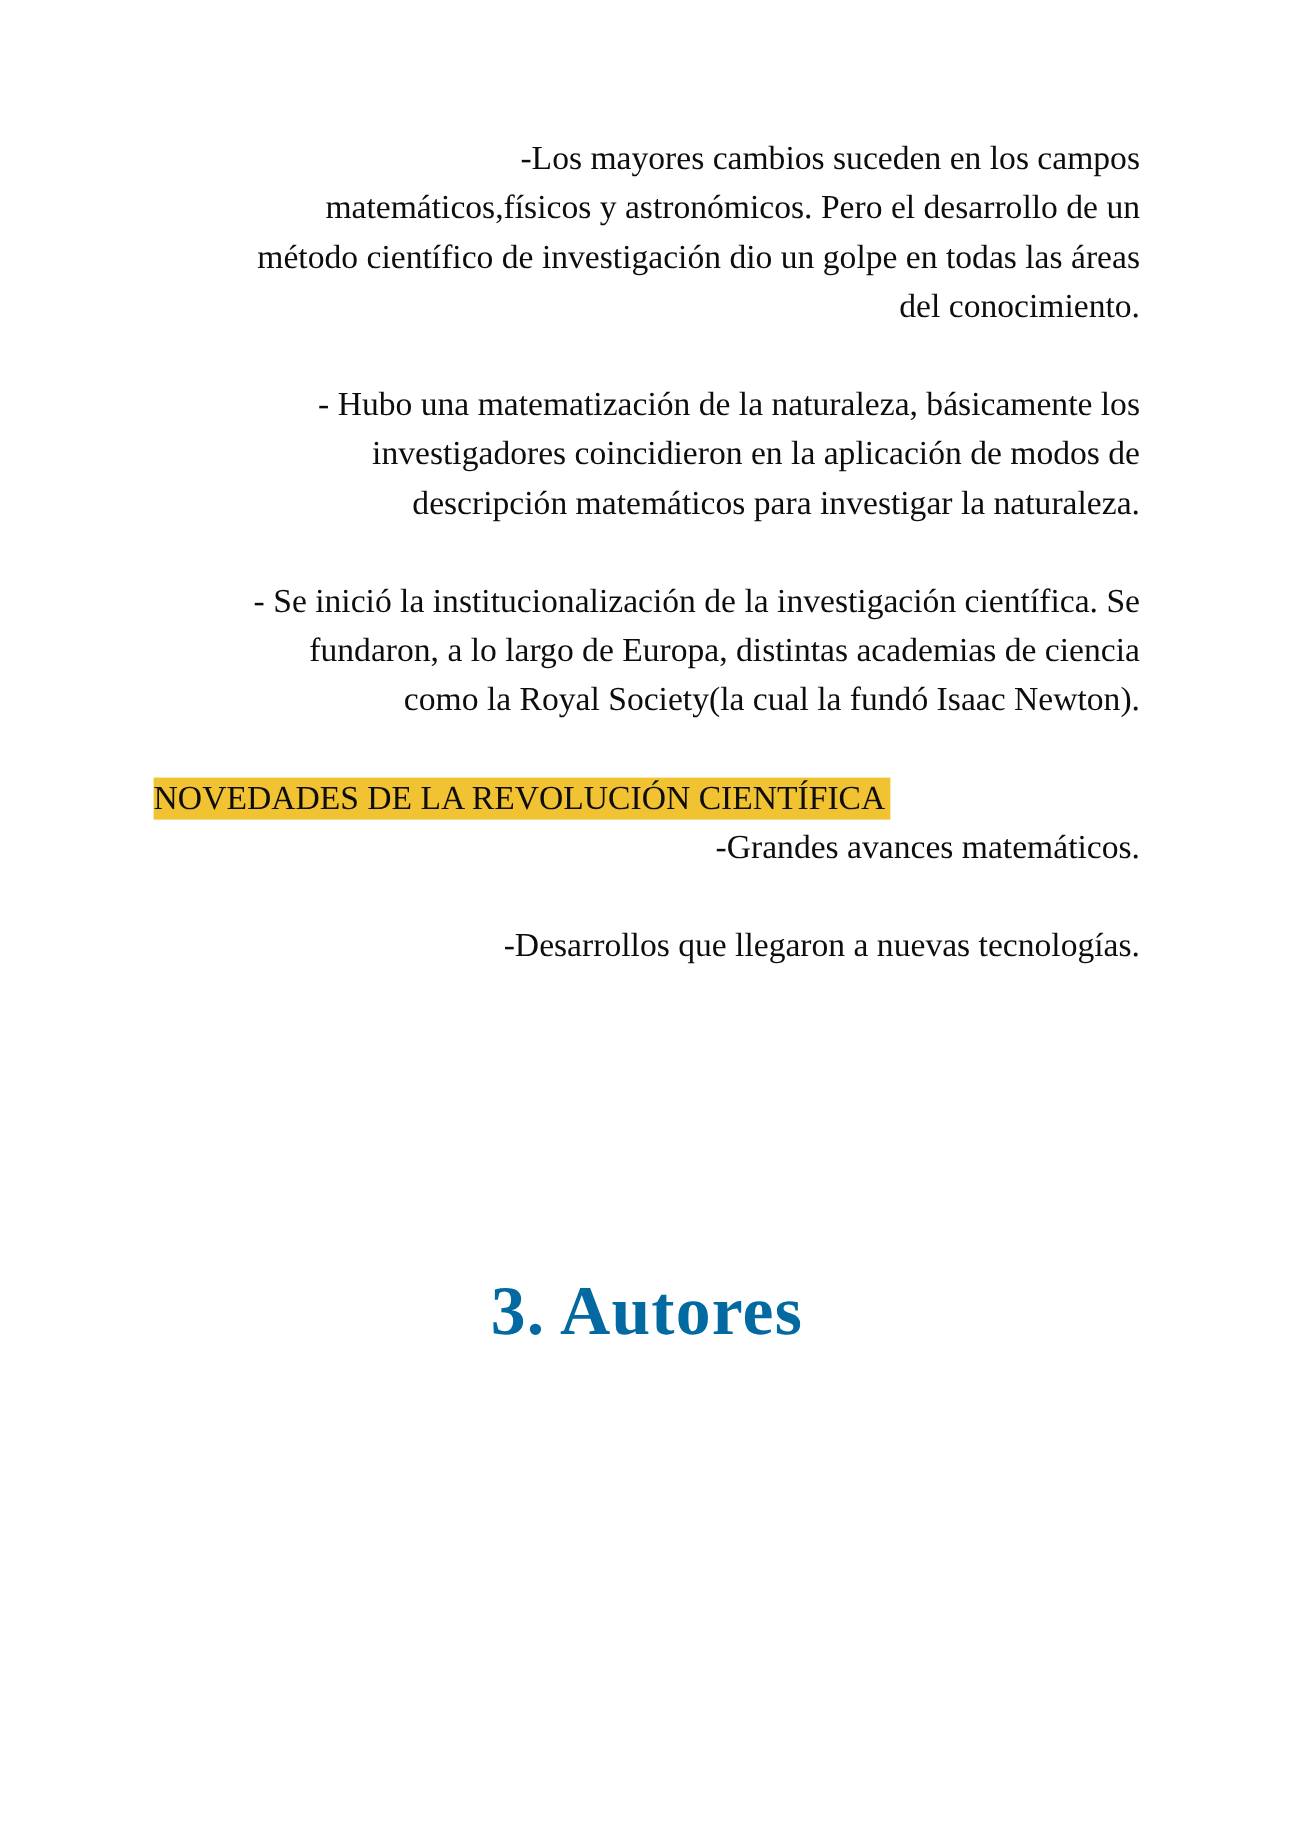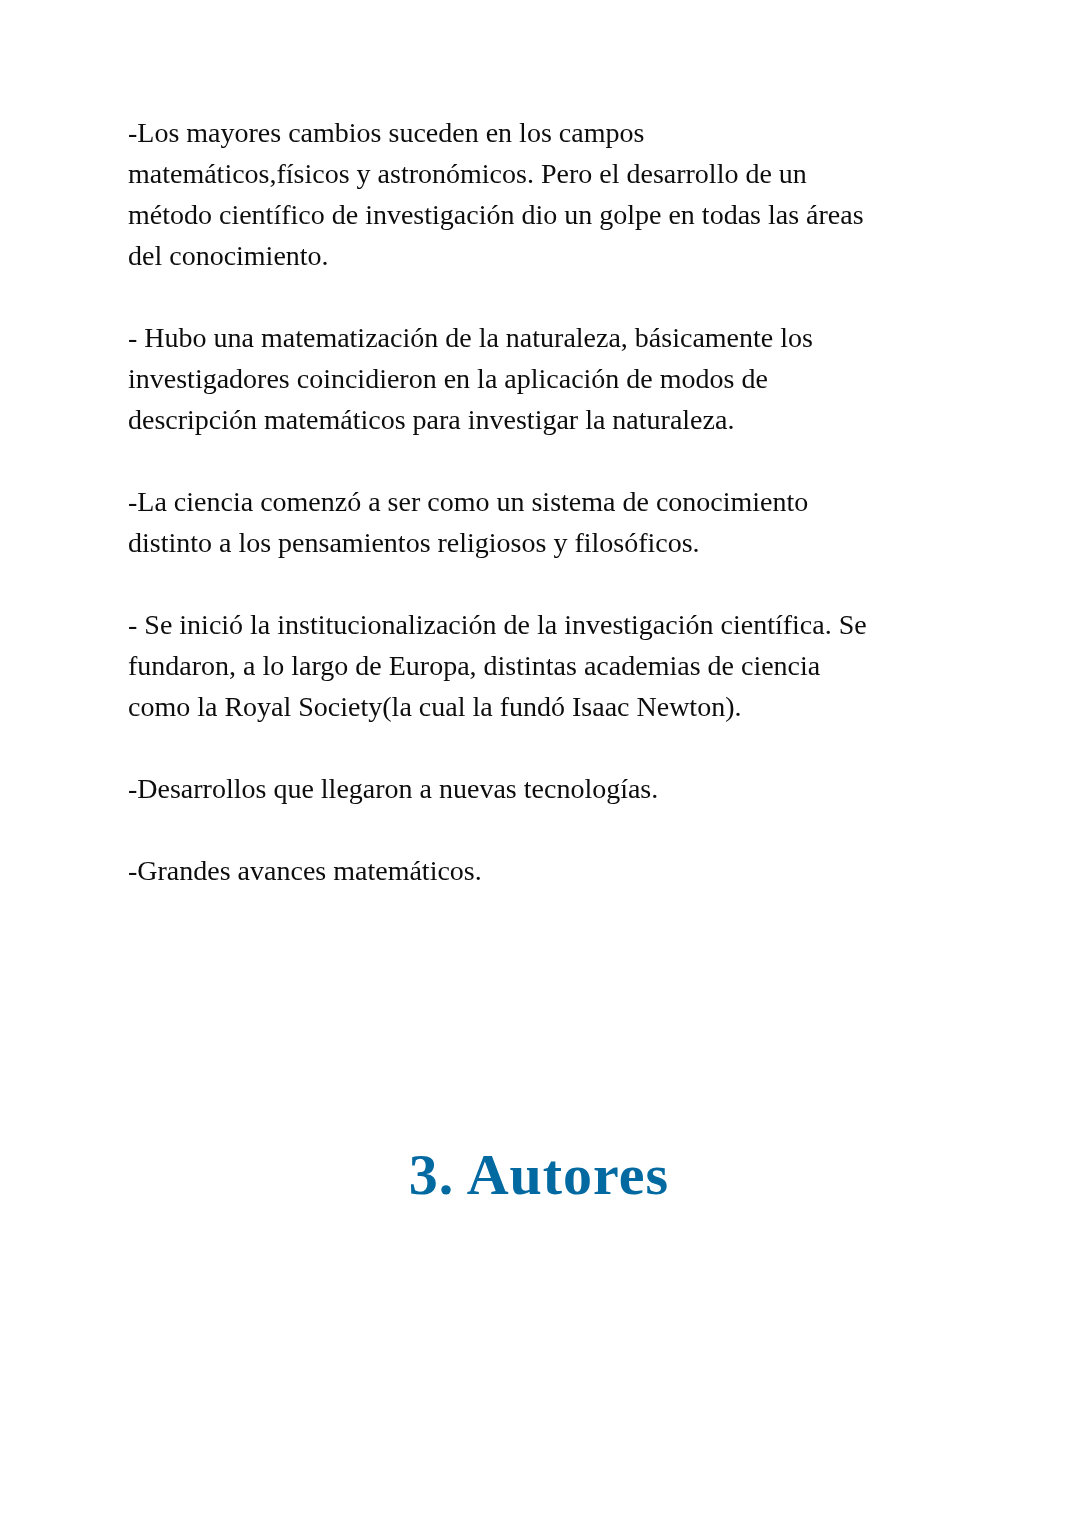--- a/index.html
+++ b/index.html
@@ -17,20 +17,21 @@
     color: #0d0d0d;
   }
   .content {
     padding: 112px 130px 0 128px;
     font-size: 28px;
     line-height: 41px;
   }
   .para {
     margin: 0 0 41px 0;
     white-space: pre-line;
+    text-align: right;
   }
   .para.tight {
     margin-bottom: 0;
   }
   .highlight-line {
     margin: 0;
     line-height: 41px;
   }
   .highlight {
     background: #f1c232;
@@ -55,29 +56,30 @@
 
     <p class="para">-Los mayores cambios suceden en los campos
 matemáticos,físicos y astronómicos. Pero el desarrollo de un
 método científico de investigación dio un golpe en todas las áreas
 del conocimiento.</p>
 
     <p class="para">- Hubo una matematización de la naturaleza, básicamente los
 investigadores coincidieron en la aplicación de modos de
 descripción matemáticos para investigar la naturaleza.</p>
 
-    <p class="para">-La ciencia comenzó a ser como un sistema de conocimiento
-distinto a los pensamientos religiosos y filosóficos.</p>
 
     <p class="para">- Se inició la institucionalización de la investigación científica. Se
 fundaron, a lo largo de Europa, distintas academias de ciencia
 como la Royal Society(la cual la fundó Isaac Newton).</p>
 
+    <p class="highlight-line">
+      <span class="highlight">NOVEDADES DE LA REVOLUCIÓN CIENTÍFICA</span>
+    </p>
+
+    <p class="para">-Grandes avances matemáticos.</p>
 
     <p class="para">-Desarrollos que llegaron a nuevas tecnologías.</p>
-
-    <p class="para">-Grandes avances matemáticos.</p>
 
 
     <h1 class="section-heading">3. Autores</h1>
 
   </div>
 </div>
 
 </body></html>

